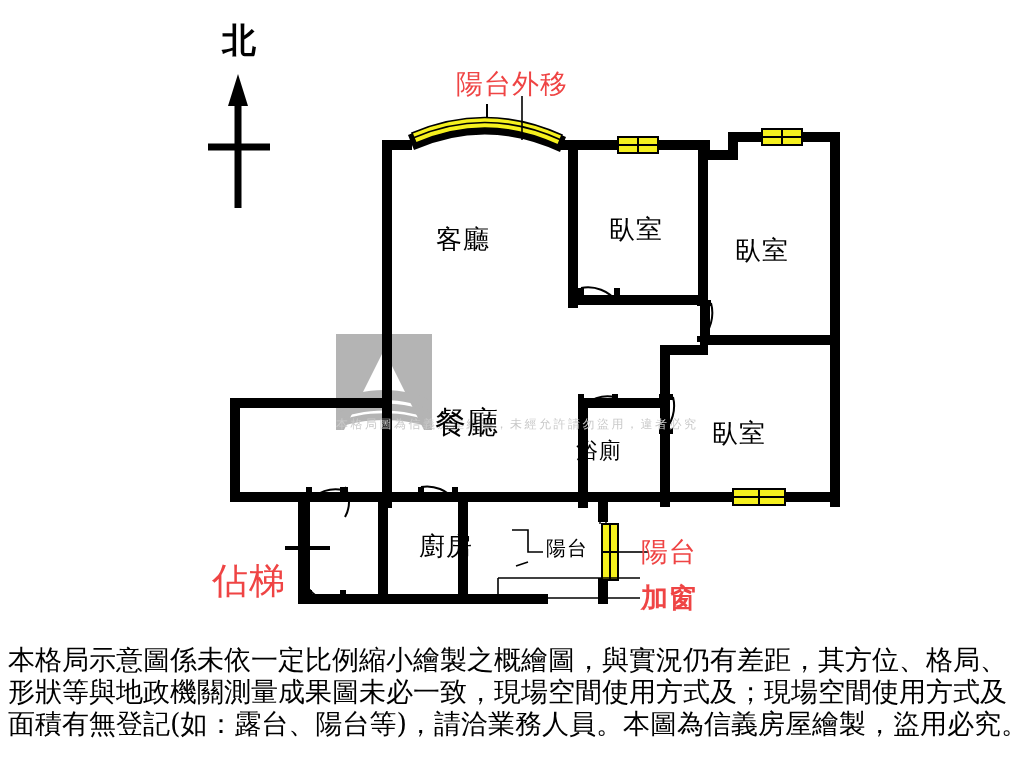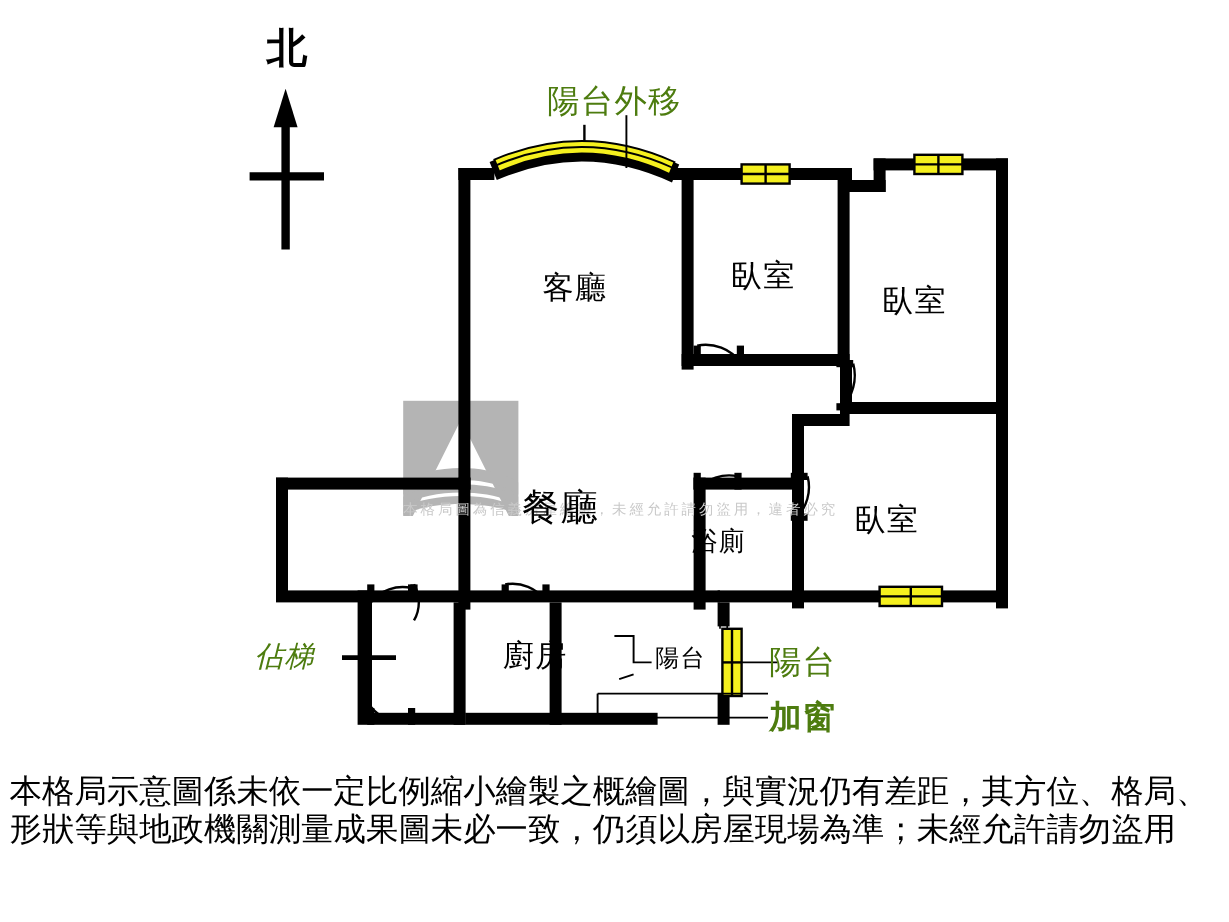--- a/index.html
+++ b/index.html
@@ -40,21 +40,21 @@
     position: absolute;
     font-family: "DejaVu Serif", "Liberation Serif", serif;
     color: #000000;
     white-space: nowrap;
     letter-spacing: 1px;
     font-weight: 500;
   }
   .callout-label {
     position: absolute;
     font-family: "DejaVu Serif", "Liberation Serif", serif;
-    color: #4d7c0f;
+    color: #ef4444;
     white-space: nowrap;
     letter-spacing: 1px;
     text-align: right;
   }
   .north-label {
     position: absolute;
     font-family: "DejaVu Serif", "Liberation Serif", serif;
     color: #000000;
     font-size: 34px;
     font-weight: 600;
@@ -283,33 +283,34 @@
       </g>
     </g>
   </svg>
 
   <div class="label-layer">
 
     <div class="north-label" style="left:222px; top:18px;">北</div>
 
     <div class="wm-text" style="left:336px; top:416px;">本格局圖為信義房屋繪製，未經允許請勿盜用，違者必究</div>
 
-    <div class="room-label" style="left:436px; top:222px; font-size:26px;margin-left:16px;">客廳</div>
+    <div class="room-label" style="left:436px; top:222px; font-size:26px;">客廳</div>
     <div class="room-label" style="left:609px; top:212px; font-size:26px;">臥室</div>
     <div class="room-label" style="left:735px; top:233px; font-size:26px;">臥室</div>
     <div class="room-label" style="left:712px; top:416px; font-size:26px;">臥室</div>
     <div class="room-label" style="left:435px; top:402px; font-size:31px;">餐廳</div>
     <div class="room-label" style="left:576px; top:436px; font-size:22px;">浴廁</div>
     <div class="room-label" style="left:419px; top:529px; font-size:26px;">廚房</div>
     <div class="room-label" style="left:546px; top:535px; font-size:20px;">陽台</div>
 
     <div class="callout-label" style="left:456px; top:66px; font-size:27px;">陽台外移</div>
-    <div class="callout-label" style="left:212px; top:531px; font-size:24px;font-style:italic;">佔梯</div>
+    <div class="callout-label" style="left:212px; top:557px; font-size:36px;">佔梯</div>
     <div class="callout-label" style="left:641px; top:534px; font-size:27px;">陽台</div>
     <div class="callout-label" style="left:641px; top:580px; font-size:27px;font-weight:bold;">加窗</div>
   </div>
 
   <div id="disclaimer">
     <div>本格局示意圖係未依一定比例縮小繪製之概繪圖，與實況仍有差距，其方位、格局、</div>
-    <div>形狀等與地政機關測量成果圖未必一致，仍須以房屋現場為準；未經允許請勿盜用</div>
+    <div>形狀等與地政機關測量成果圖未必一致，現場空間使用方式及；現場空間使用方式及</div>
+    <div>面積有無登記(如：露台、陽台等)，請洽業務人員。本圖為信義房屋繪製，盜用必究。</div>
   </div>
 
 </div>
 
 </body></html>

